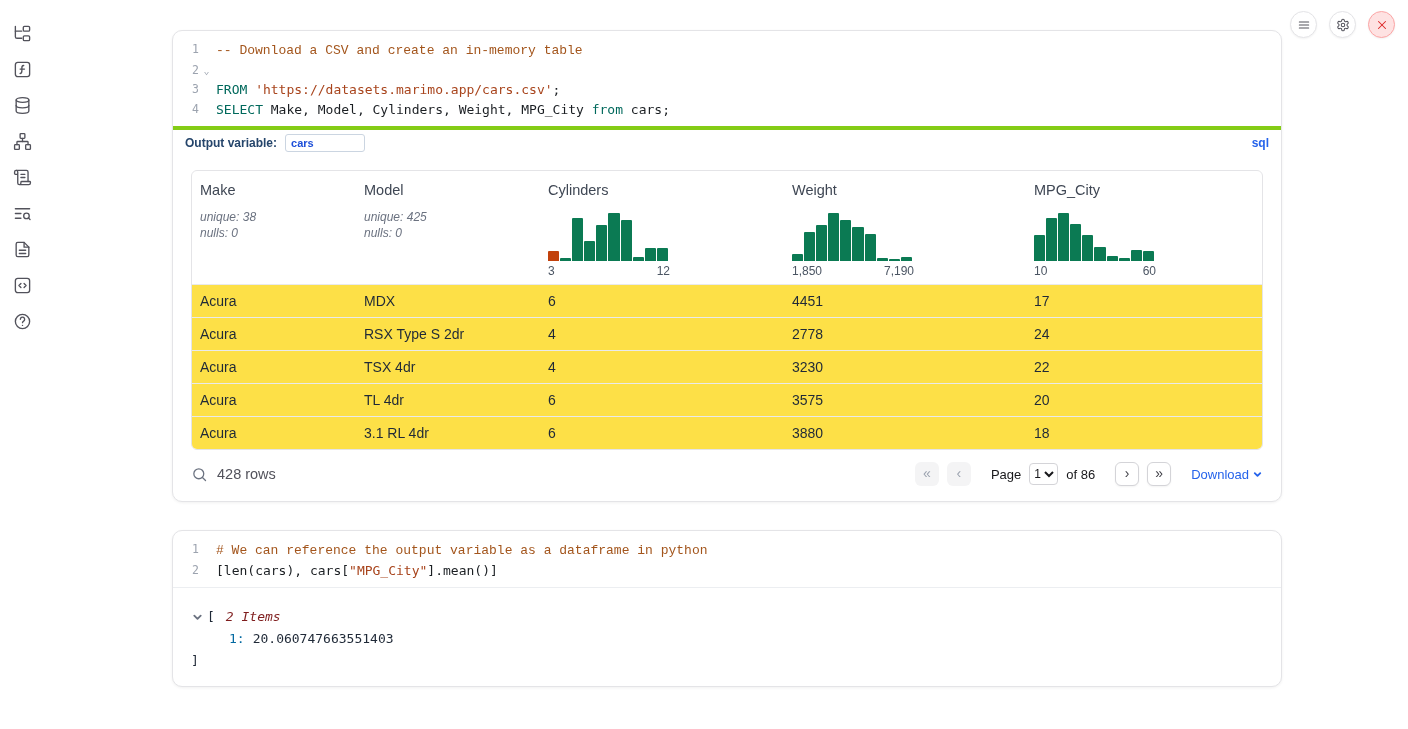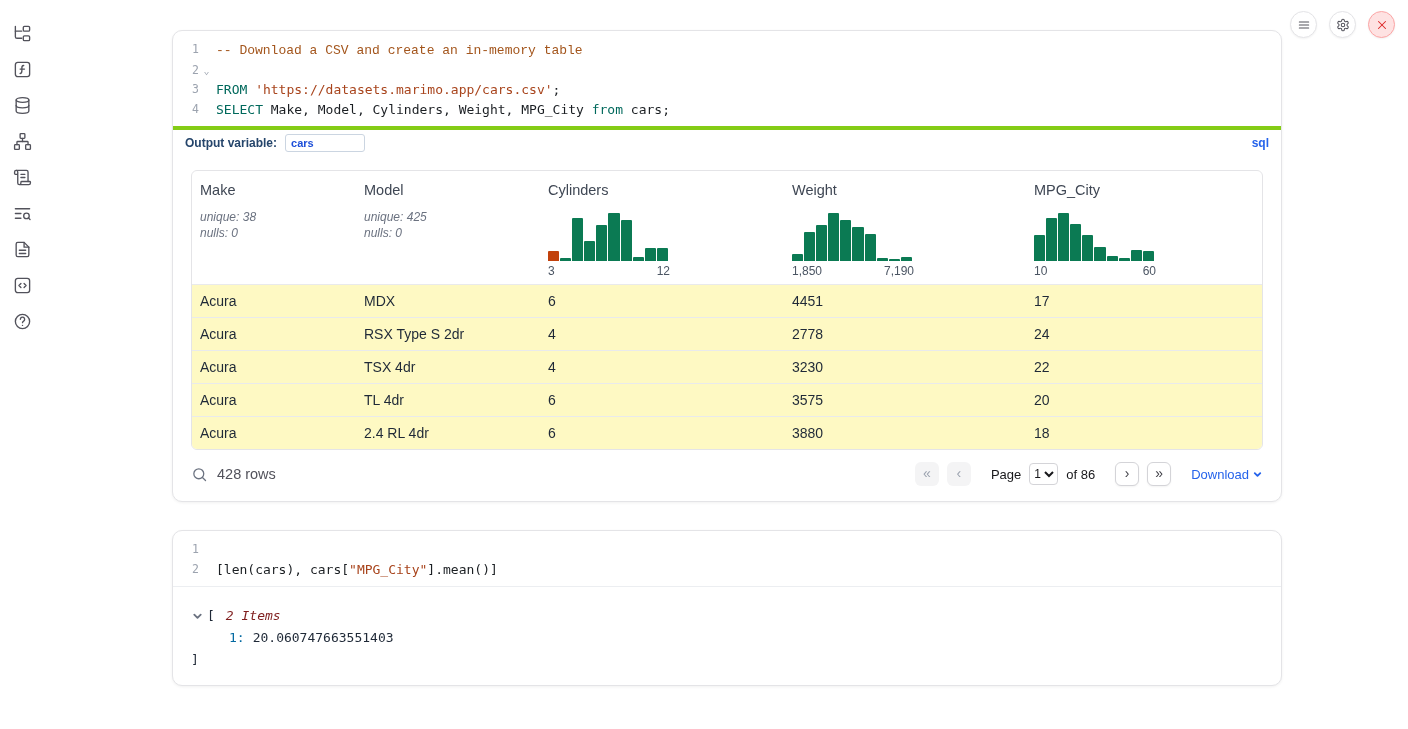--- a/index.html
+++ b/index.html
@@ -56,21 +56,21 @@
   
   .table-wrap{margin:14px 18px 0;border:1px solid #e4e4e7;border-radius:6px;overflow:hidden;}
   .thead,.trow{display:grid;grid-template-columns:164px 184px 244px 242px 1fr;}
   .hcell{padding:11px 8px 6px;cursor:pointer;}
   .cname{font-size:14.5px;color:#3f4754;margin-bottom:11px;}
   .cstat{font-size:12px;color:#6b7280;line-height:16px;font-style:italic;}
   .hist{display:flex;align-items:flex-end;gap:1px;height:52px;width:120px;}
   .bar{flex:1;background:var(--hist-bar);border-radius:1px 1px 0 0;}
   .bar.hl{background:var(--hist-highlight);}
   .rng{display:flex;justify-content:space-between;width:122px;font-size:12px;color:#4b5563;margin-top:3px;}
-  .trow{border-top:1px solid #e9eaec;height:33px;align-items:center;background:#fef9c3;}
+  .trow{border-top:1px solid #e9eaec;height:33px;align-items:center;background:#fde047;}
   .tcell{padding:0 8px;font-size:14px;color:#1f2937;white-space:nowrap;}
 
   
   .tfooter{display:flex;justify-content:space-between;align-items:center;padding:12px 18px 15px;}
   .tf-left{display:flex;gap:9px;color:#52525b;font-size:14.5px;}
   .tf-left svg{width:17px;height:17px;stroke:#6b7280;fill:none;stroke-width:1.8;stroke-linecap:round;}
   .pager{display:flex;align-items:center;gap:8px;}
   .pg{width:24px;height:24px;border-radius:6px;display:flex;align-items:center;justify-content:center;
     font-size:14px;line-height:1;color:#9ca3af;background:#f4f4f5;border:none;cursor:pointer;padding:0 0 2px;}
   .pg.en{background:#fff;border:1px solid #d4d4d8;color:#3f3f46;box-shadow:0 1px 2px rgba(0,0,0,.05);}
@@ -313,21 +313,21 @@
         </div>
         <div class="trow">
           <div class="tcell">Acura</div>
           <div class="tcell">TL 4dr</div>
           <div class="tcell">6</div>
           <div class="tcell">3575</div>
           <div class="tcell">20</div>
         </div>
         <div class="trow">
           <div class="tcell">Acura</div>
-          <div class="tcell">2.4 RL 4dr</div>
+          <div class="tcell">3.1 RL 4dr</div>
           <div class="tcell">6</div>
           <div class="tcell">3880</div>
           <div class="tcell">18</div>
         </div>
       </div>
   </div>
 
   <div class="tfooter">
     <div class="tf-left">
       <span>
@@ -358,20 +358,21 @@
       </button>
     </div>
   </div>
 </section>
 
 <section class="cell" id="cell2">
   <div class="code" id="code2">
       <div class="cl">
         <span class="gut">1</span>
         <span class="fold"></span>
+        <span class="src"><span class="tok-c"># We can reference the output variable as a dataframe in python</span></span>
       </div>
       <div class="cl">
         <span class="gut">2</span>
         <span class="fold"></span>
         <span class="src"><span class="tok-p">[len(cars), cars[</span><span class="tok-s">"MPG_City"</span><span class="tok-p">].mean()]</span></span>
       </div>
     </div>
   <div class="pyout">
     <div class="orow1">
       <span class="tree-chev">

